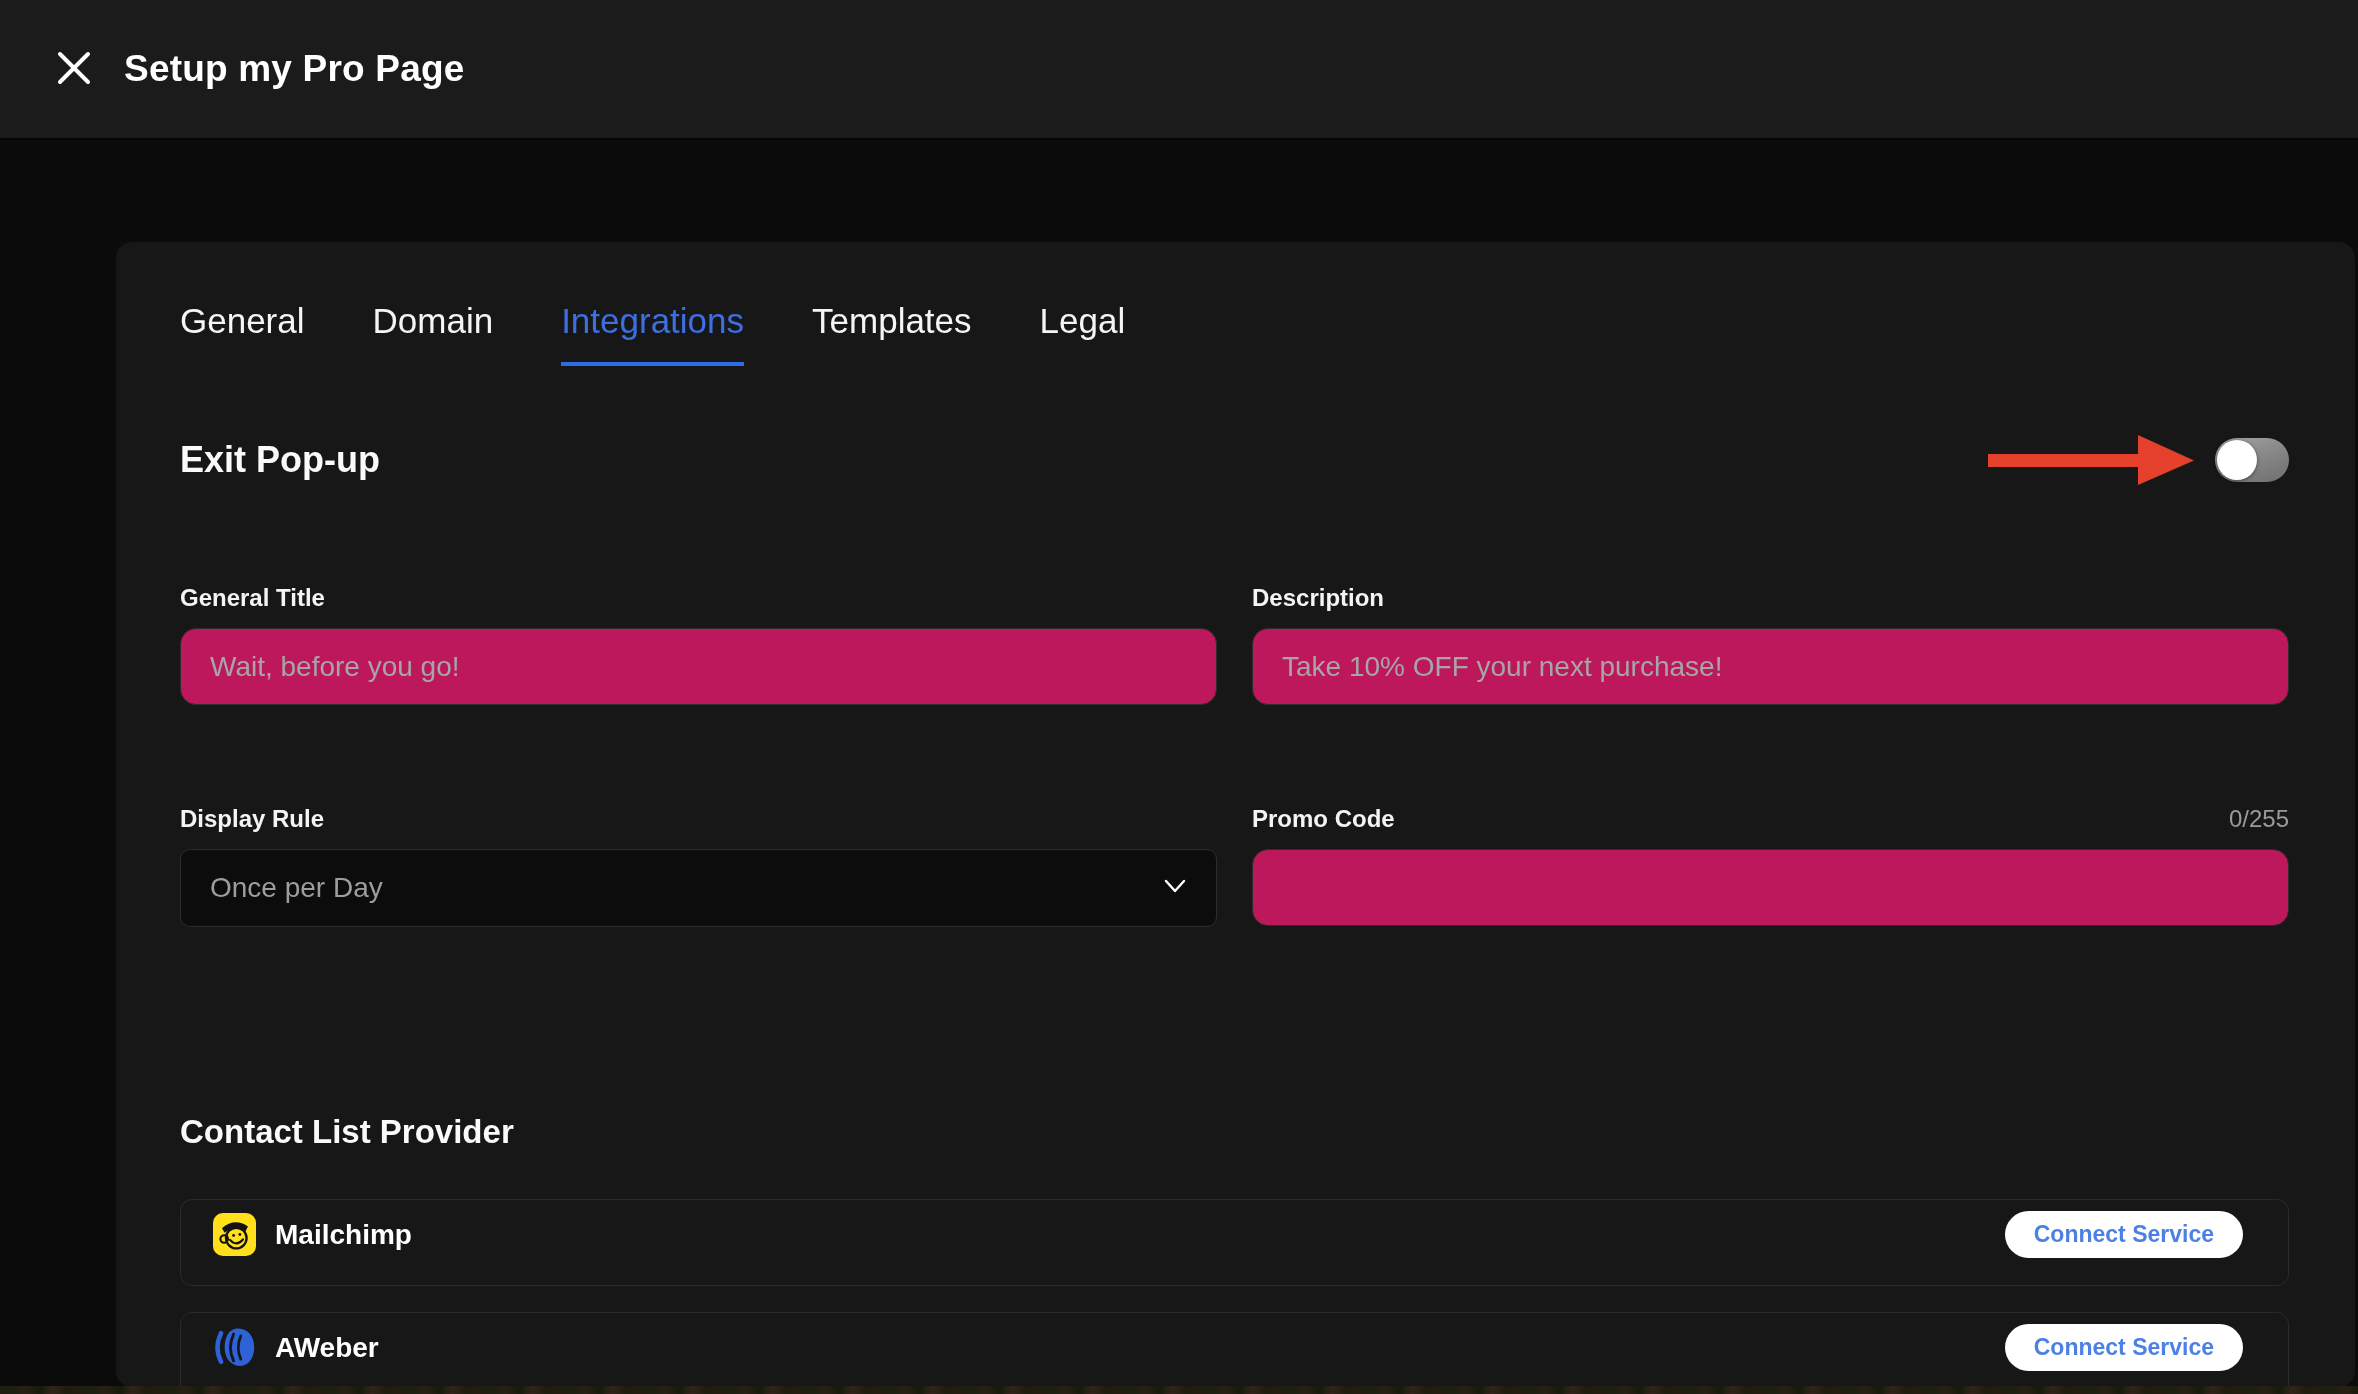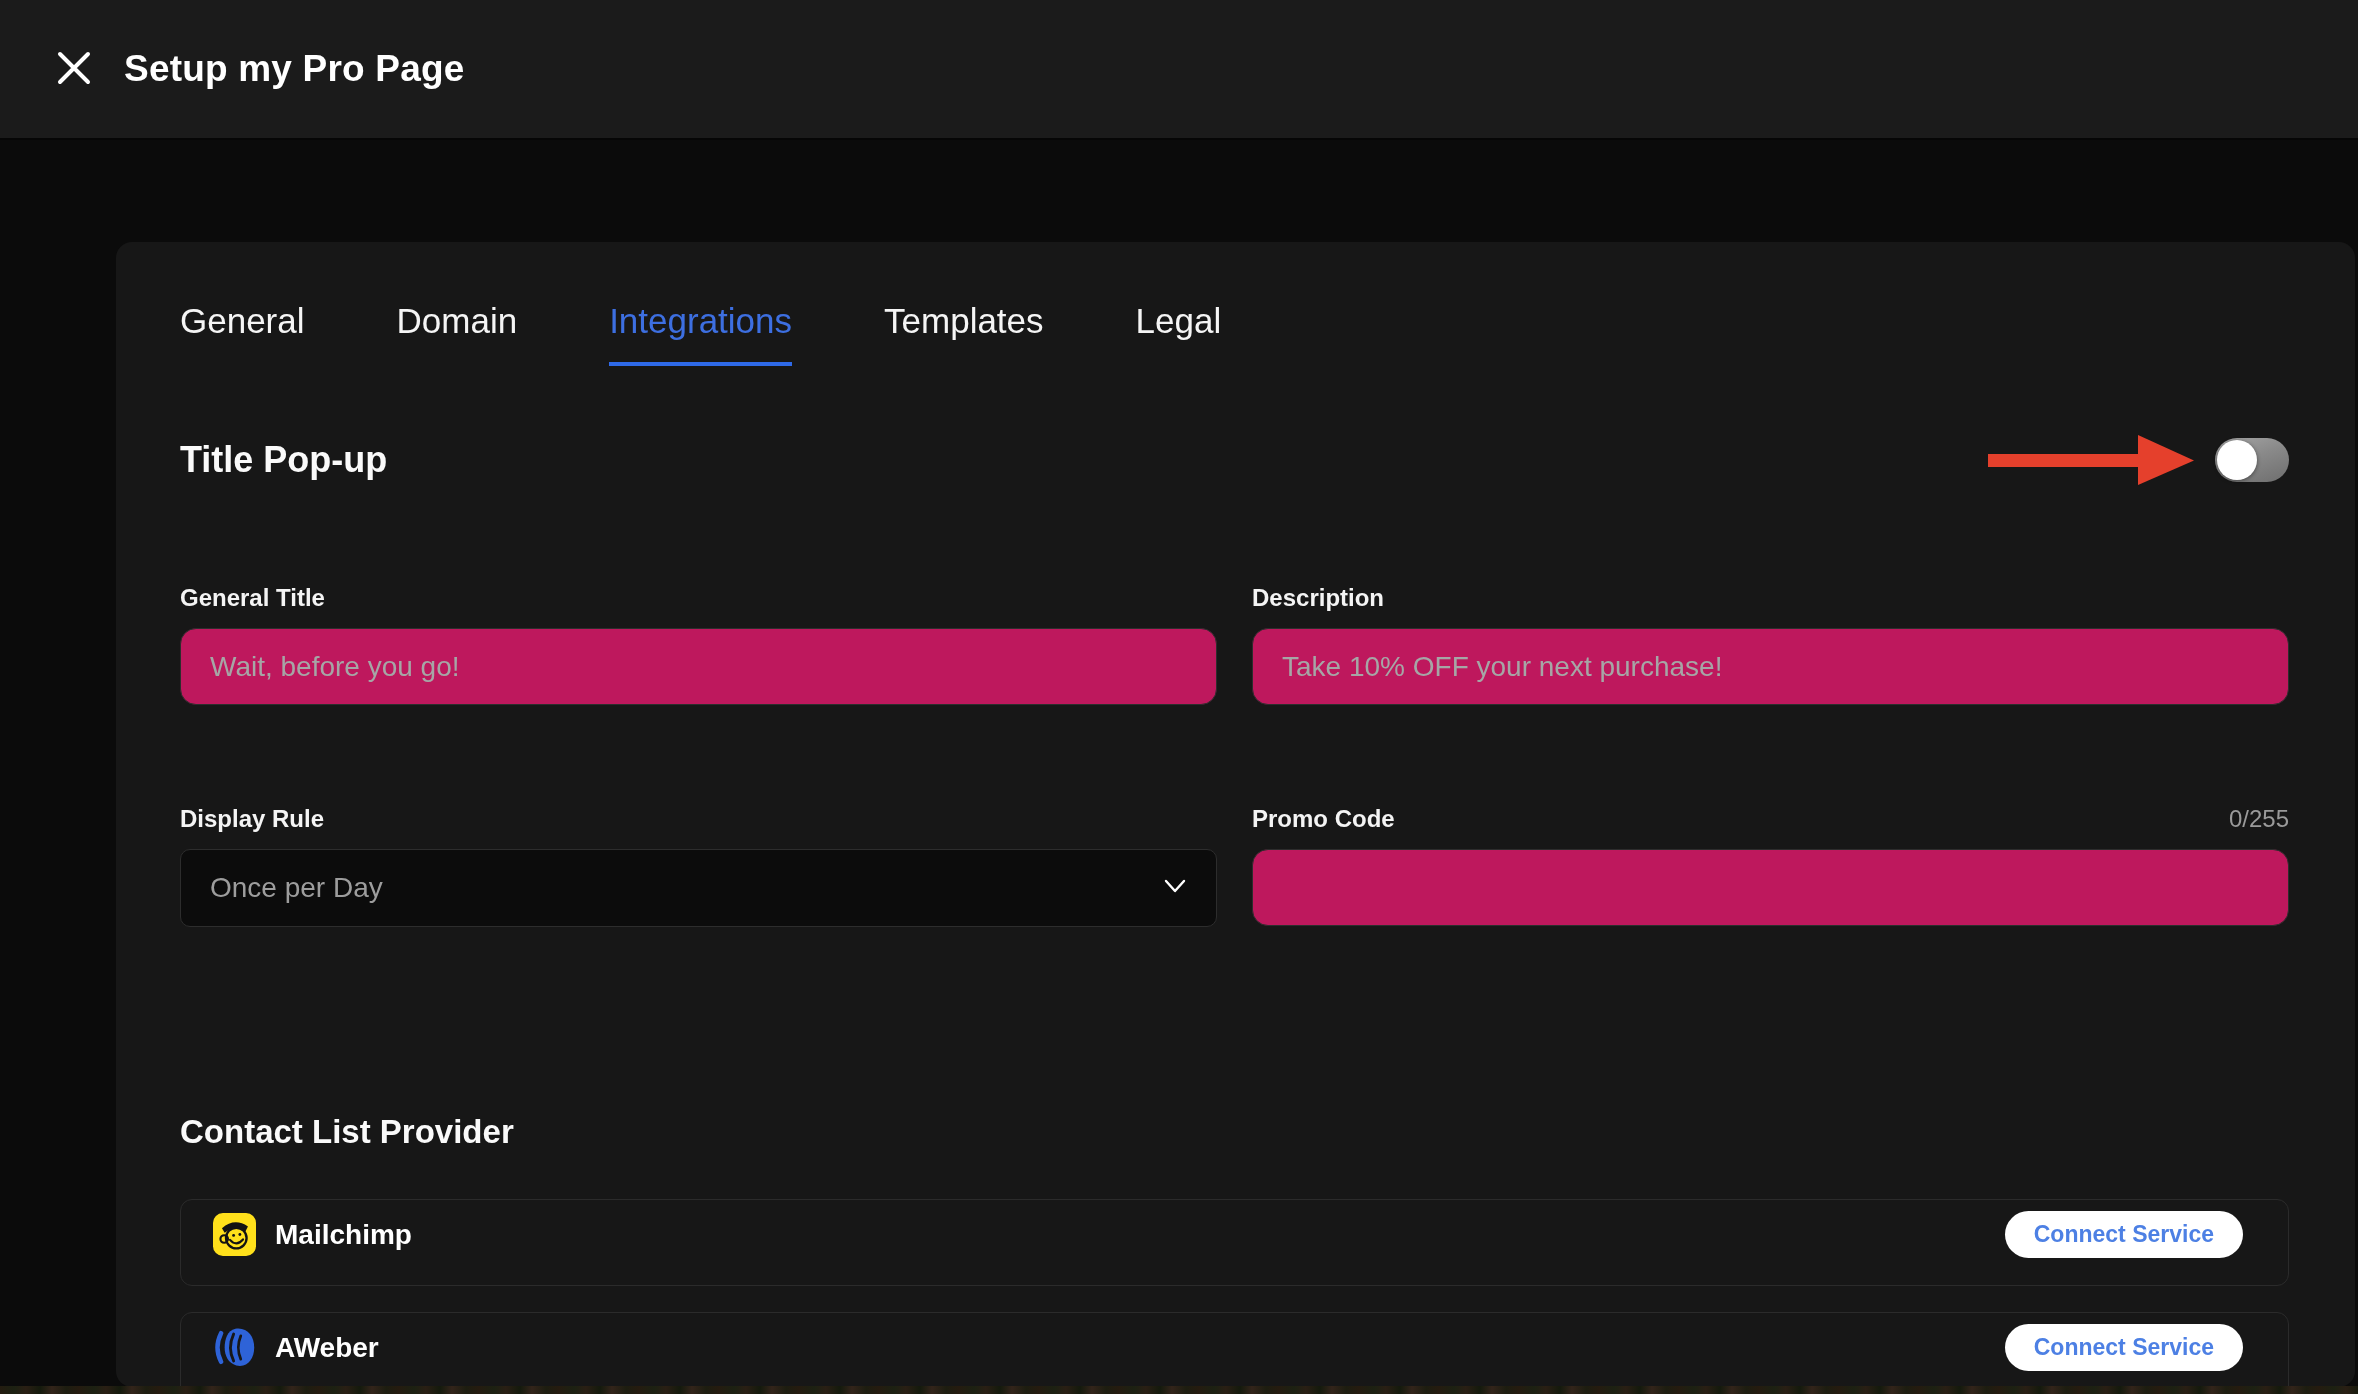--- a/index.html
+++ b/index.html
@@ -42,21 +42,21 @@
     top: 242px;
     width: 2239px;
     height: 1145px;
     background: #171717;
     border-radius: 16px;
     padding: 58px 66px 0 64px;
     overflow: hidden;
   }
 
   
-  .tabs { display: flex; gap: 92px; }
+  .tabs { display: flex; gap: 68px; }
   .tab {
     font-size: 35px;
     font-weight: 400;
     color: #f5f5f5;
     padding-bottom: 20px;
     border-bottom: 4px solid transparent;
     cursor: pointer;
     line-height: 1.2;
   }
   .tab.active { color: #3d6fe1; border-bottom-color: #2f6ae8; }
@@ -195,21 +195,21 @@
 
   <div class="tabs">
     <div class="tab">General</div>
     <div class="tab">Domain</div>
     <div class="tab active">Integrations</div>
     <div class="tab">Templates</div>
     <div class="tab">Legal</div>
   </div>
 
   <div class="exit-row">
-    <div class="exit-label">Title Pop-up</div>
+    <div class="exit-label">Exit Pop-up</div>
     <div class="exit-right">
       <div class="annot-arrow">
         <svg width="207" height="52" viewBox="0 0 207 52">
           <rect x="0" y="20" width="158" height="13" fill="#e5402c"></rect>
           <polygon points="150,1 206,26.5 150,51" fill="#e5402c"></polygon>
         </svg>
       </div>
       <div class="toggle">
         <div class="toggle-knob"></div>
       </div>

